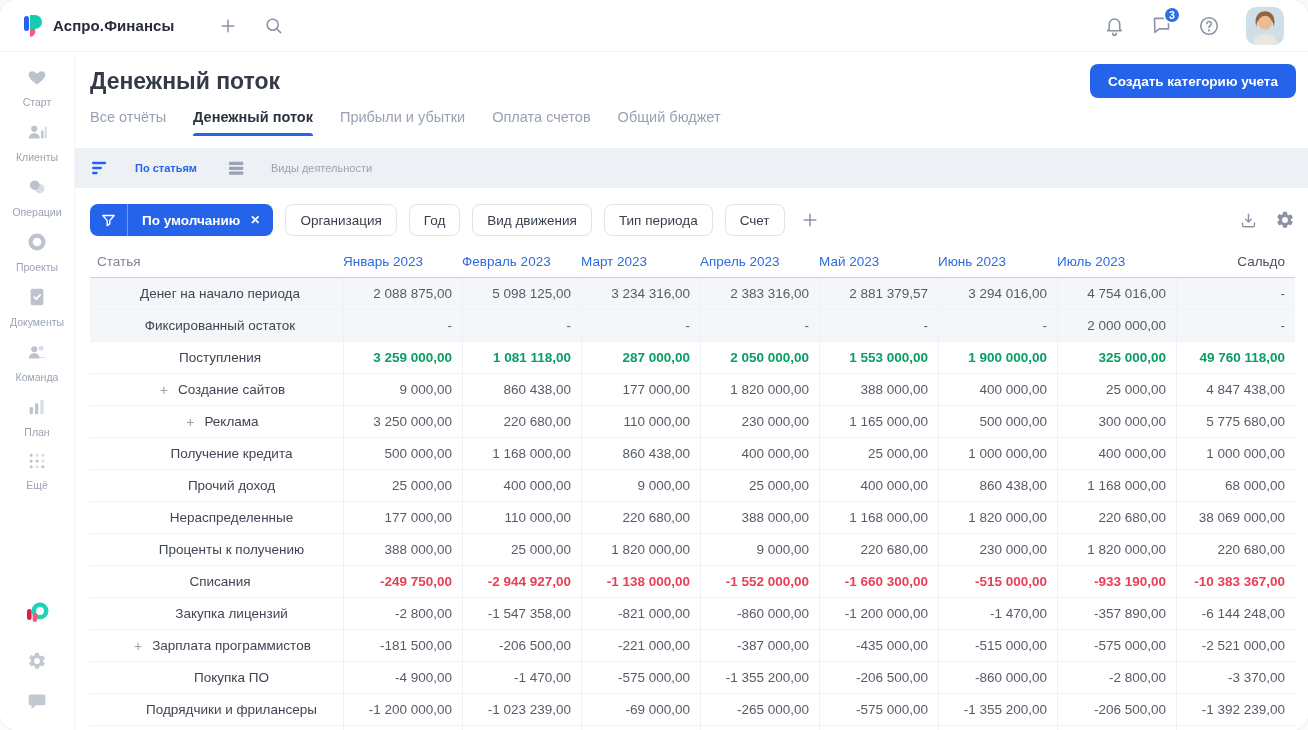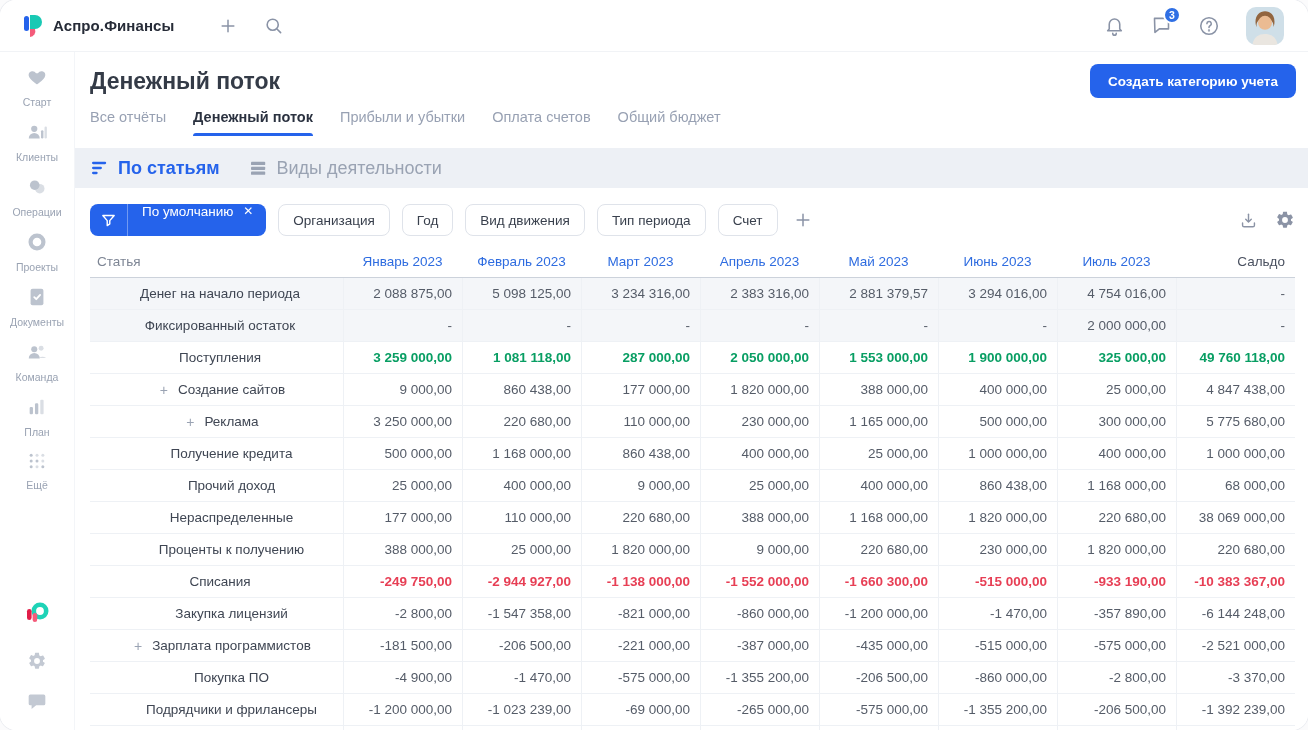--- a/index.html
+++ b/index.html
@@ -41,46 +41,46 @@
                 border-radius:8px; height:34px; padding:0 18px; font-size:13.5px; font-weight:600;
                 cursor:pointer; font-family:inherit; }
   .tabs { display:flex; gap:27px; margin-top:13px; }
   .tab { font-size:14.5px; color:#98a1b3; padding-bottom:11px; position:relative; cursor:pointer; white-space:nowrap; }
   .tab.active { color:#2b3240; font-weight:600; }
   .tab.active::after { content:""; position:absolute; left:0; right:0; bottom:0; height:3px;
                        border-radius:3px 3px 0 0; background:#2563eb; }
 
   
   .viewbar { height:40px; background:#edf0f5; display:flex; align-items:center; gap:32px; padding-left:17px; }
-  .view-tab { display:flex; align-items:center; gap:9px; font-size:18px; color:#9aa3b3; cursor:pointer; }
+  .view-tab { display:flex; align-items:center; gap:26px; font-size:11px; color:#9aa3b3; cursor:pointer; }
   .view-tab.active { color:#2563eb; font-weight:600; }
   .view-tab .vicon { display:flex; }
 
   
   .content { padding:16px 13px 0 15px; display:flex; flex-direction:column; background:#fff; flex:1; min-height:0; }
   .filter-row { display:flex; align-items:center; }
   .filter-pill { display:flex; align-items:stretch; height:32px; background:#2563eb; border-radius:8px;
                  color:#fff; overflow:hidden; cursor:pointer; }
   .funnel-part { width:38px; display:flex; align-items:center; justify-content:center;
                  border-right:1px solid rgba(255,255,255,.35); }
-  .filter-label { display:flex; gap:10px; padding:0 13px 0 14px; font-size:13.5px; font-weight:400; }
+  .filter-label { display:flex; align-items:center; gap:10px; padding:0 13px 0 14px; font-size:13.5px; font-weight:700; }
   .filter-x { font-size:12px; cursor:pointer; }
   .chips { display:flex; }
   .chip { height:32px; border:1px solid #dfe3ea; border-radius:8px; display:flex; align-items:center;
           padding:0 14px; font-size:13.5px; color:#39404d; margin-left:12px; background:#fff; cursor:pointer;
           white-space:nowrap; }
   .chips-plus { margin-left:15px; }
   .filter-right { margin-left:auto; display:flex; gap:17px; color:#8b93a5; }
 
   
   .table { margin-top:10px; }
   .grid { display:grid; grid-template-columns:253px repeat(8, 1fr); }
   .thead { height:32px; align-items:center; border-bottom:1px solid #ccd2db; }
   .th { font-size:13.5px; color:#7d8594; padding-left:7px; white-space:nowrap; }
-  .th.month { color:#2e6ce0; text-align:center; padding:0; }
+  .th.month { color:#2e6ce0; text-align:left; padding:0; }
   .th.saldo { text-align:right; padding-right:10px; color:#4a5160; }
   .trow { height:32px; align-items:center; border-bottom:1px solid #eef1f5; background:#fff; }
   .trow.muted { background:#f4f6f9; }
   .label-cell { display:flex; align-items:center; height:100%; padding-left:7px; font-size:13.5px;
                 color:#3f4653; white-space:nowrap; overflow:hidden;justify-content:center; }
   .trow.child .label-cell { padding-left:30px; }
   .trow.child.exp .label-cell { padding-left:11px; gap:9px; }
   .tree-plus { color:#9aa3b3; font-size:14px; line-height:1; cursor:pointer; width:10px; text-align:center; }
   .cell { height:100%; display:flex; align-items:center; justify-content:flex-end; padding-right:10px;
           font-size:13.5px; color:#555c68; border-left:1px solid #eef1f5; white-space:nowrap; }

